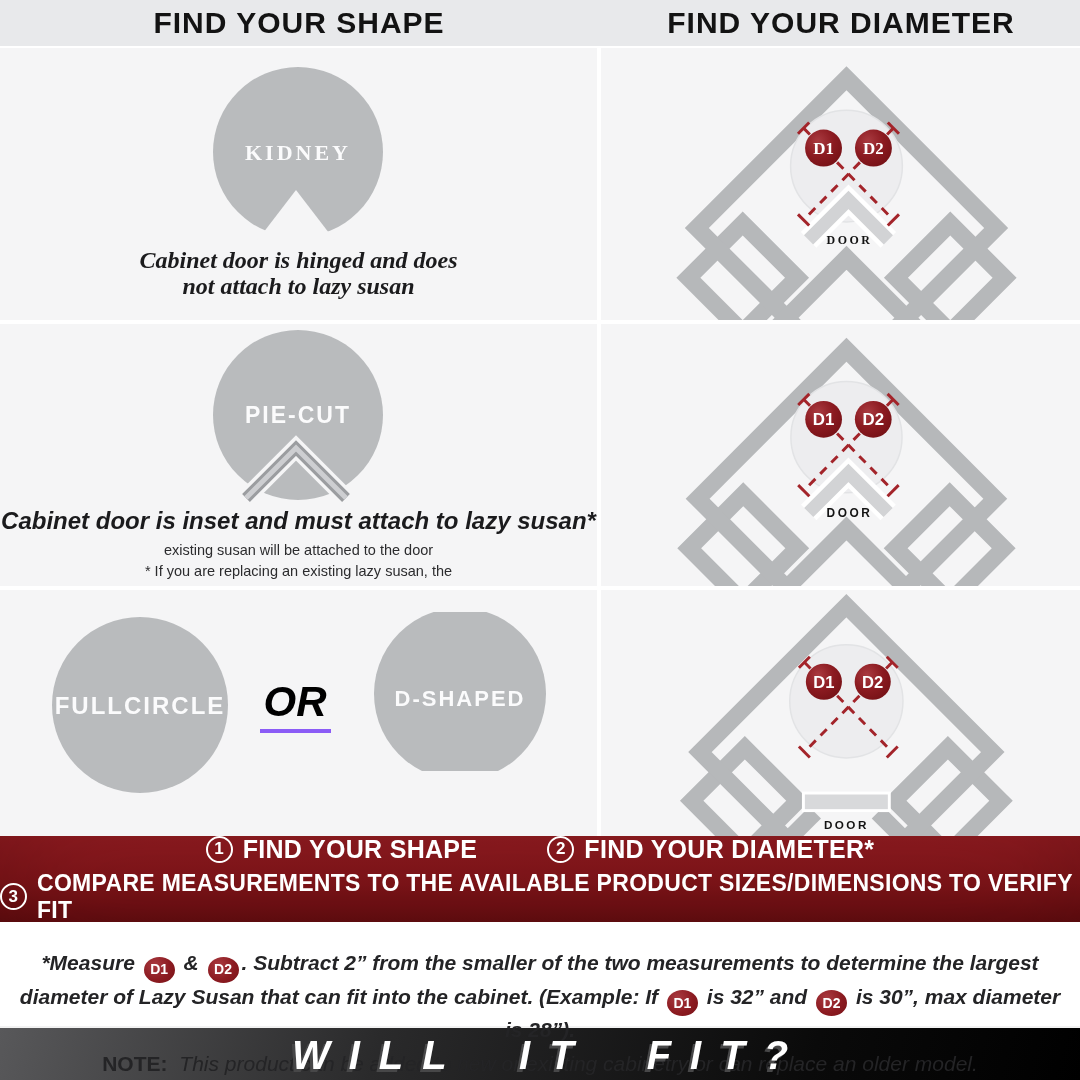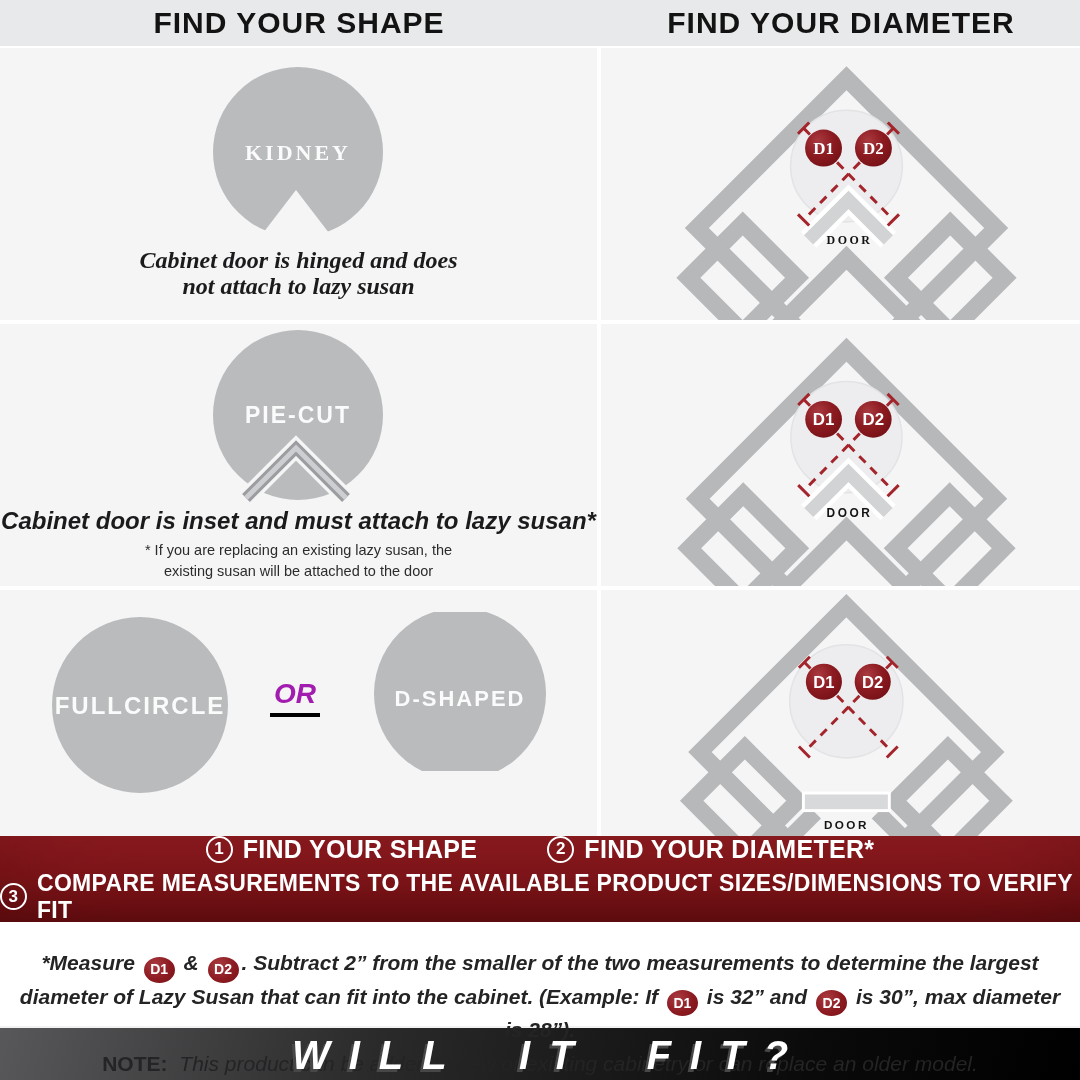--- a/index.html
+++ b/index.html
@@ -29,22 +29,22 @@
              font-style:italic; font-weight:700; font-size:24px;
              line-height:26px; color:#1b1b1d; }
   .footnote { position:absolute; width:100%; text-align:center;
               font-size:14.5px; line-height:21px; color:#2c2c2e; }
 
   .full-circle { position:absolute; left:52px; top:27px; width:176px; height:176px;
                  border-radius:50%; background:#b9bbbd; display:flex; flex-direction:row;
                  align-items:center; justify-content:center; color:#fbfbfc;
                  font-size:24px; font-weight:700; letter-spacing:2px; line-height:31px; }
   .or-wrap { position:absolute; left:255px; top:88px; width:80px; text-align:center; }
-  .or-label { display:inline-block; font-size:28px; font-weight:800; font-style:italic;
-              color:#a21caf; padding:0 4px 3px 4px; border-bottom:4px solid #000000; }
+  .or-label { display:inline-block; font-size:42px; font-weight:800; font-style:italic;
+              color:#000000; padding:0 4px 3px 4px; border-bottom:4px solid #8b5cf6; }
 
   
   .diagram { display:block; margin:0 auto; }
   .door-label { font-size:12px; font-weight:700; letter-spacing:2.5px; fill:#131313; }
   .badge-label { font-size:17px; font-weight:700; fill:#ffffff; }
 
   
   .steps-banner { height:86px; color:#fff; display:flex; flex-direction:column;
                   align-items:center; justify-content:center; gap:6px;
                   background:linear-gradient(180deg,#9d1f25 0%,#8a171c 55%,#6a0e12 100%);
@@ -145,22 +145,22 @@
         <circle cx="95" cy="87" r="85" fill="#b9bbbd"></circle>
         <path d="M 43 170 L 93 120 L 143 170" stroke="#f5f5f6" stroke-width="18" fill="none"></path>
         <path d="M 43 170 L 93 120 L 143 170" stroke="#9b9da0" stroke-width="11" fill="none"></path>
         <path d="M 43 170 L 93 120 L 143 170" stroke="#cdced1" stroke-width="5" fill="none"></path>
         <text class="shape-label" x="95" y="95" text-anchor="middle" font-size="23" letter-spacing="2">PIE-CUT</text>
       </svg>
       <div class="caption" style="top:184px;">
         <div>Cabinet door is inset and must attach to lazy susan*</div>
       </div>
       <div class="footnote" style="top:216px;">
+        <div>existing susan will be attached to the door</div>
         <div>* If you are replacing an existing lazy susan, the</div>
-        <div>existing susan will be attached to the door</div>
       </div>
     </div>
     <div class="panel right r2">
       <svg class="diagram" width="479" height="262" viewBox="0 4 480 264">
         <g stroke="#b6b8ba" stroke-width="17" fill="none">
           <rect x="103.5" y="191.5" width="77" height="77" transform="rotate(45 142 230)"></rect>
           <rect x="311.5" y="191.5" width="77" height="77" transform="rotate(45 350 230)"></rect>
         </g>
         <path d="M 207 291 L 96 180 L 246 30 L 396 180 L 285 291" stroke="#b6b8ba" stroke-width="17" fill="none"></path>
         <path d="M 160 296 L 246 210 L 332 296" stroke="#b6b8ba" stroke-width="17" fill="none"></path>

